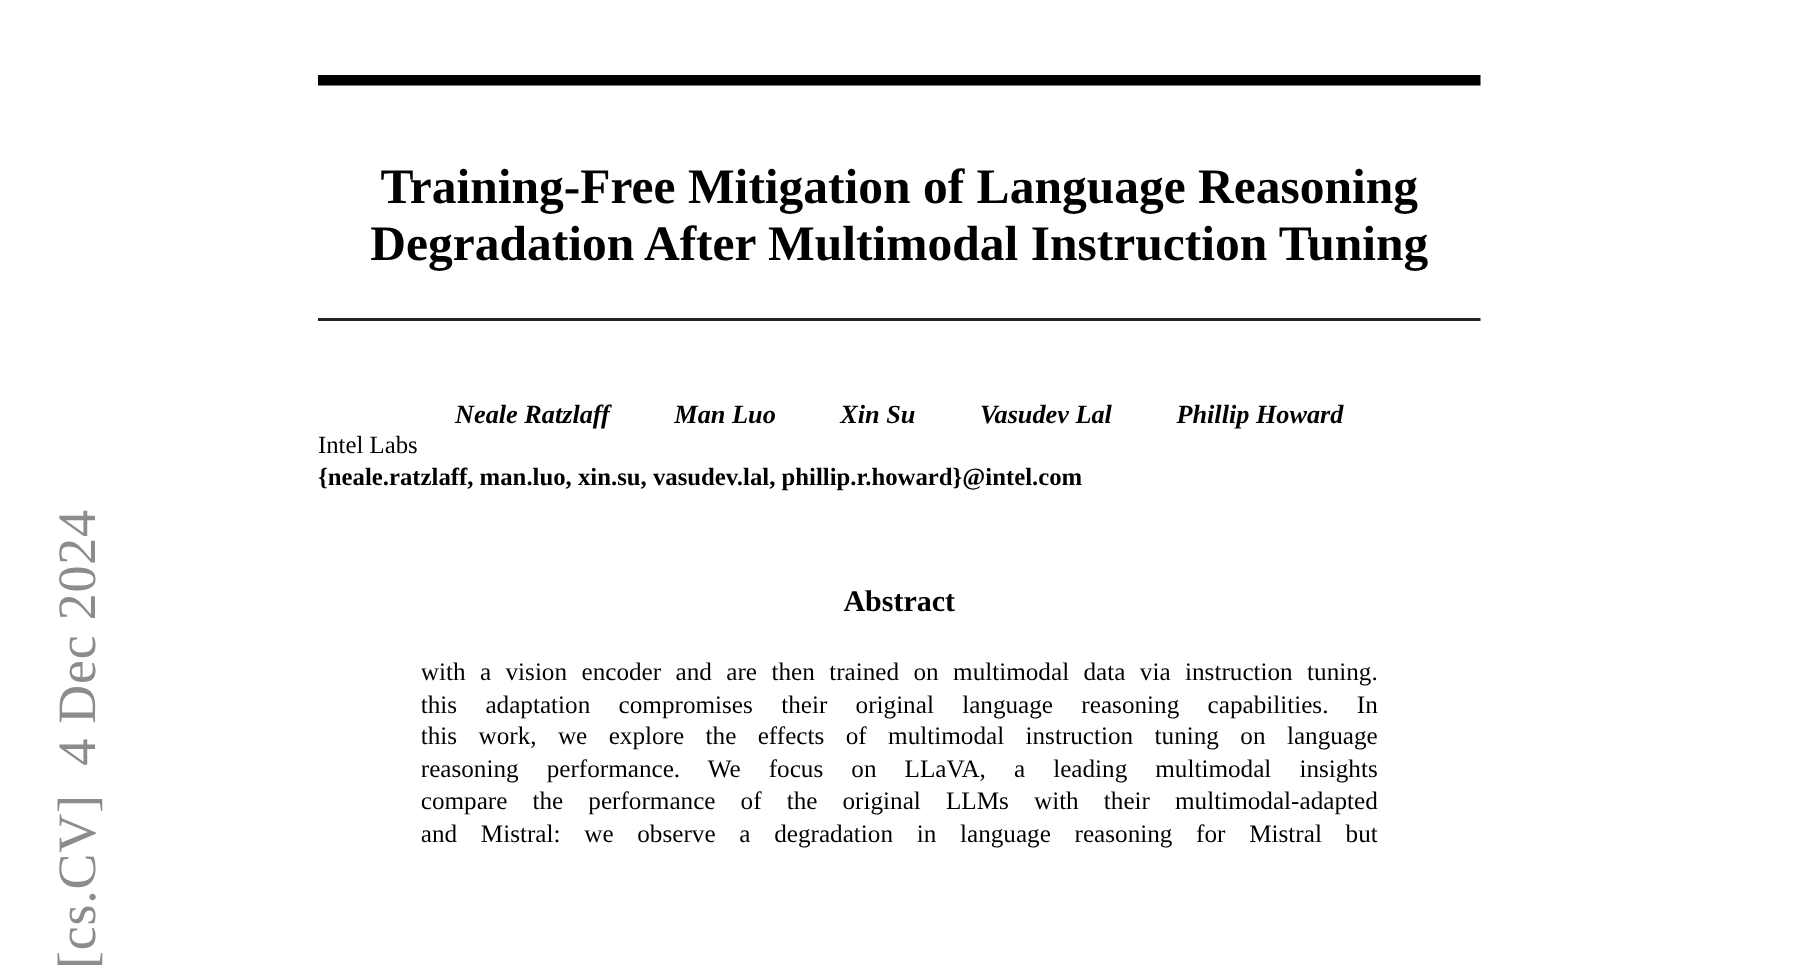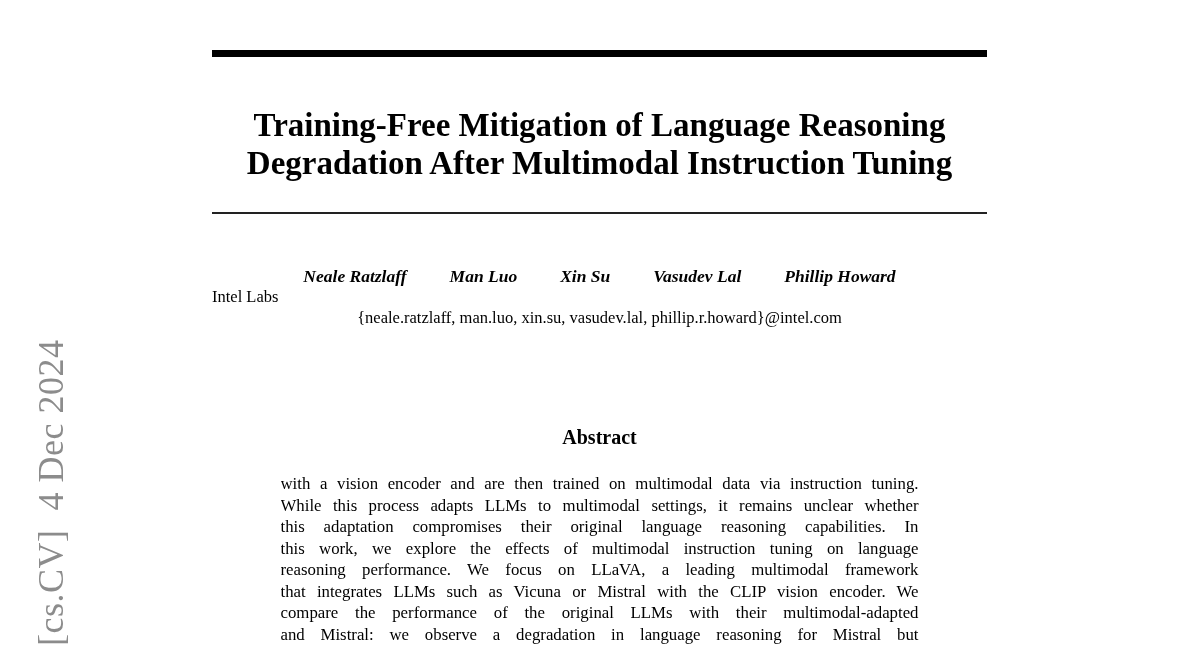--- a/index.html
+++ b/index.html
@@ -68,27 +68,28 @@
     white-space: nowrap;
     font-style: italic;
   }
 
   .affiliation {
     font-size: 16.5px;
     line-height: 21px;
   }
 
   .email {
-    text-align: center;
+    text-align: left;
     font-size: 16.5px;
     line-height: 21px;
+    font-weight: bold;
   }
 
   .abstract-heading {
-    margin-top: 98px;
+    margin-top: 62px;
     text-align: center;
     font-weight: bold;
     font-size: 20px;
     line-height: 22px;
   }
 
   .abstract-body {
     width: 638px;
     margin: 25px auto 0 auto;
     font-size: 16.8px;
@@ -128,22 +129,20 @@
   </div>
 
   <div class="affiliation">Intel Labs</div>
 
   <div class="email">{neale.ratzlaff, man.luo, xin.su, vasudev.lal, phillip.r.howard}@intel.com</div>
 
   <div class="abstract-heading">Abstract</div>
 
   <div class="abstract-body">
     <div class="abs-line">with a vision encoder and are then trained on multimodal data via instruction tuning.</div>
-    <div class="abs-line">While this process adapts LLMs to multimodal settings, it remains unclear whether</div>
     <div class="abs-line">this adaptation compromises their original language reasoning capabilities.  In</div>
     <div class="abs-line">this work, we explore the effects of multimodal instruction tuning on language</div>
-    <div class="abs-line">reasoning performance.  We focus on LLaVA, a leading multimodal framework</div>
-    <div class="abs-line">that integrates LLMs such as Vicuna or Mistral with the CLIP vision encoder.  We</div>
+    <div class="abs-line">reasoning performance.  We focus on LLaVA, a leading multimodal insights</div>
     <div class="abs-line">compare the performance of the original LLMs with their multimodal-adapted</div>
     <div class="abs-line">and Mistral:  we observe a degradation in language reasoning for Mistral but</div>
   </div>
 
 </div>
 
 </body></html>

